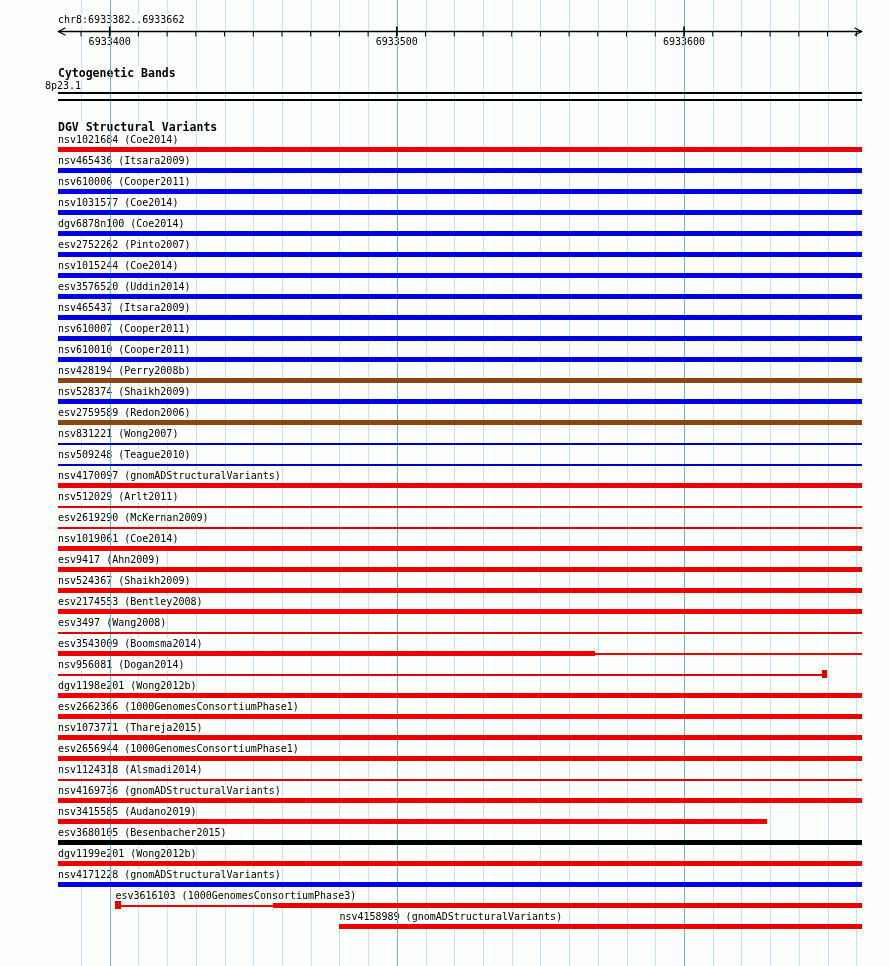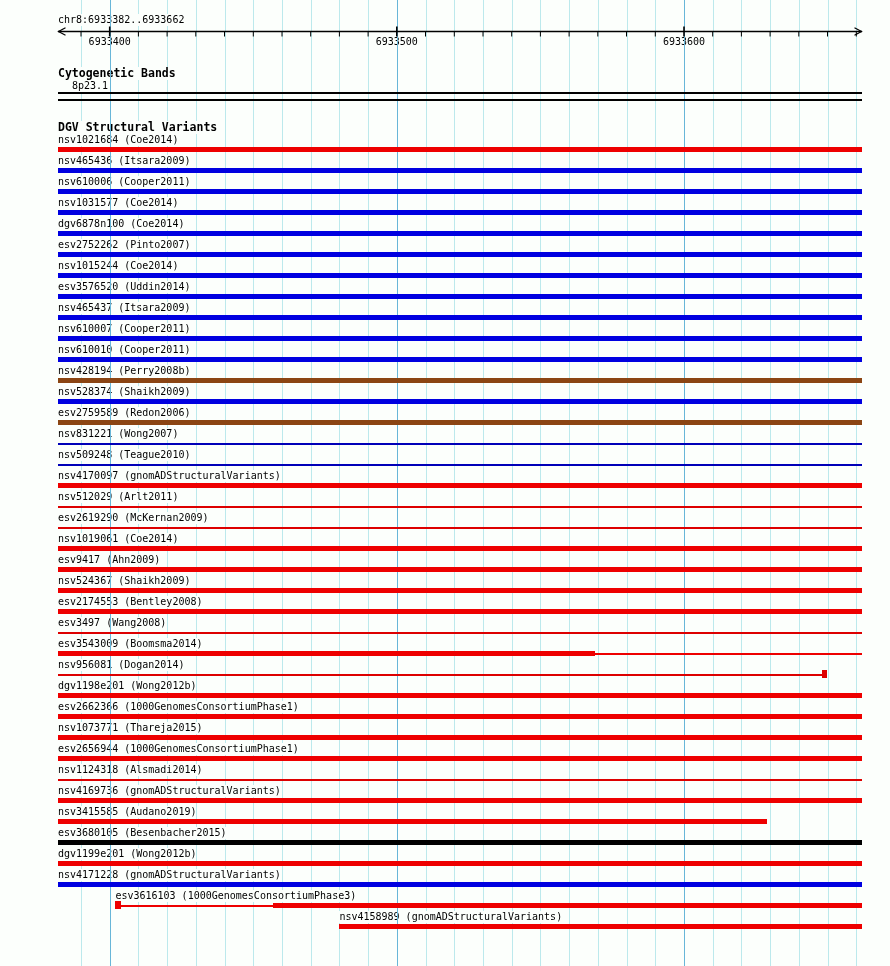--- a/index.html
+++ b/index.html
@@ -114,21 +114,21 @@
   <div id="tickLabels">
       <div class="ticklabel" style="left: 109.7px;">6933400</div>
       <div class="ticklabel" style="left: 396.8px;">6933500</div>
       <div class="ticklabel" style="left: 684px;">6933600</div>
     </div>
 
   <div class="txt" style="left:58px;top:14px;">chr8:6933382..6933662</div>
 
   <div class="hdr" style="left:58px;top:67px;">Cytogenetic Bands</div>
 
-  <div class="txt" style="left:72px;top:80px;">8p23.1</div>
+  <div class="txt" style="left:45px;top:80px;">8p23.1</div>
 
   <div id="bandRect"></div>
 
   <div class="hdr" style="left:58px;top:121px;">DGV Structural Variants</div>
 
   <div id="rows">
       <div class="row-label" style="left: 58px; top: 134px;">nsv1021684 (Coe2014)</div>
       <div class="seg thick" style="left: 58px; width: 804px; top: 147px; background: rgb(238, 0, 0);"></div>
       <div class="row-label" style="left: 58px; top: 155px;">nsv465436 (Itsara2009)</div>
       <div class="seg thick" style="left: 58px; width: 804px; top: 168px; background: rgb(0, 0, 224);"></div>

